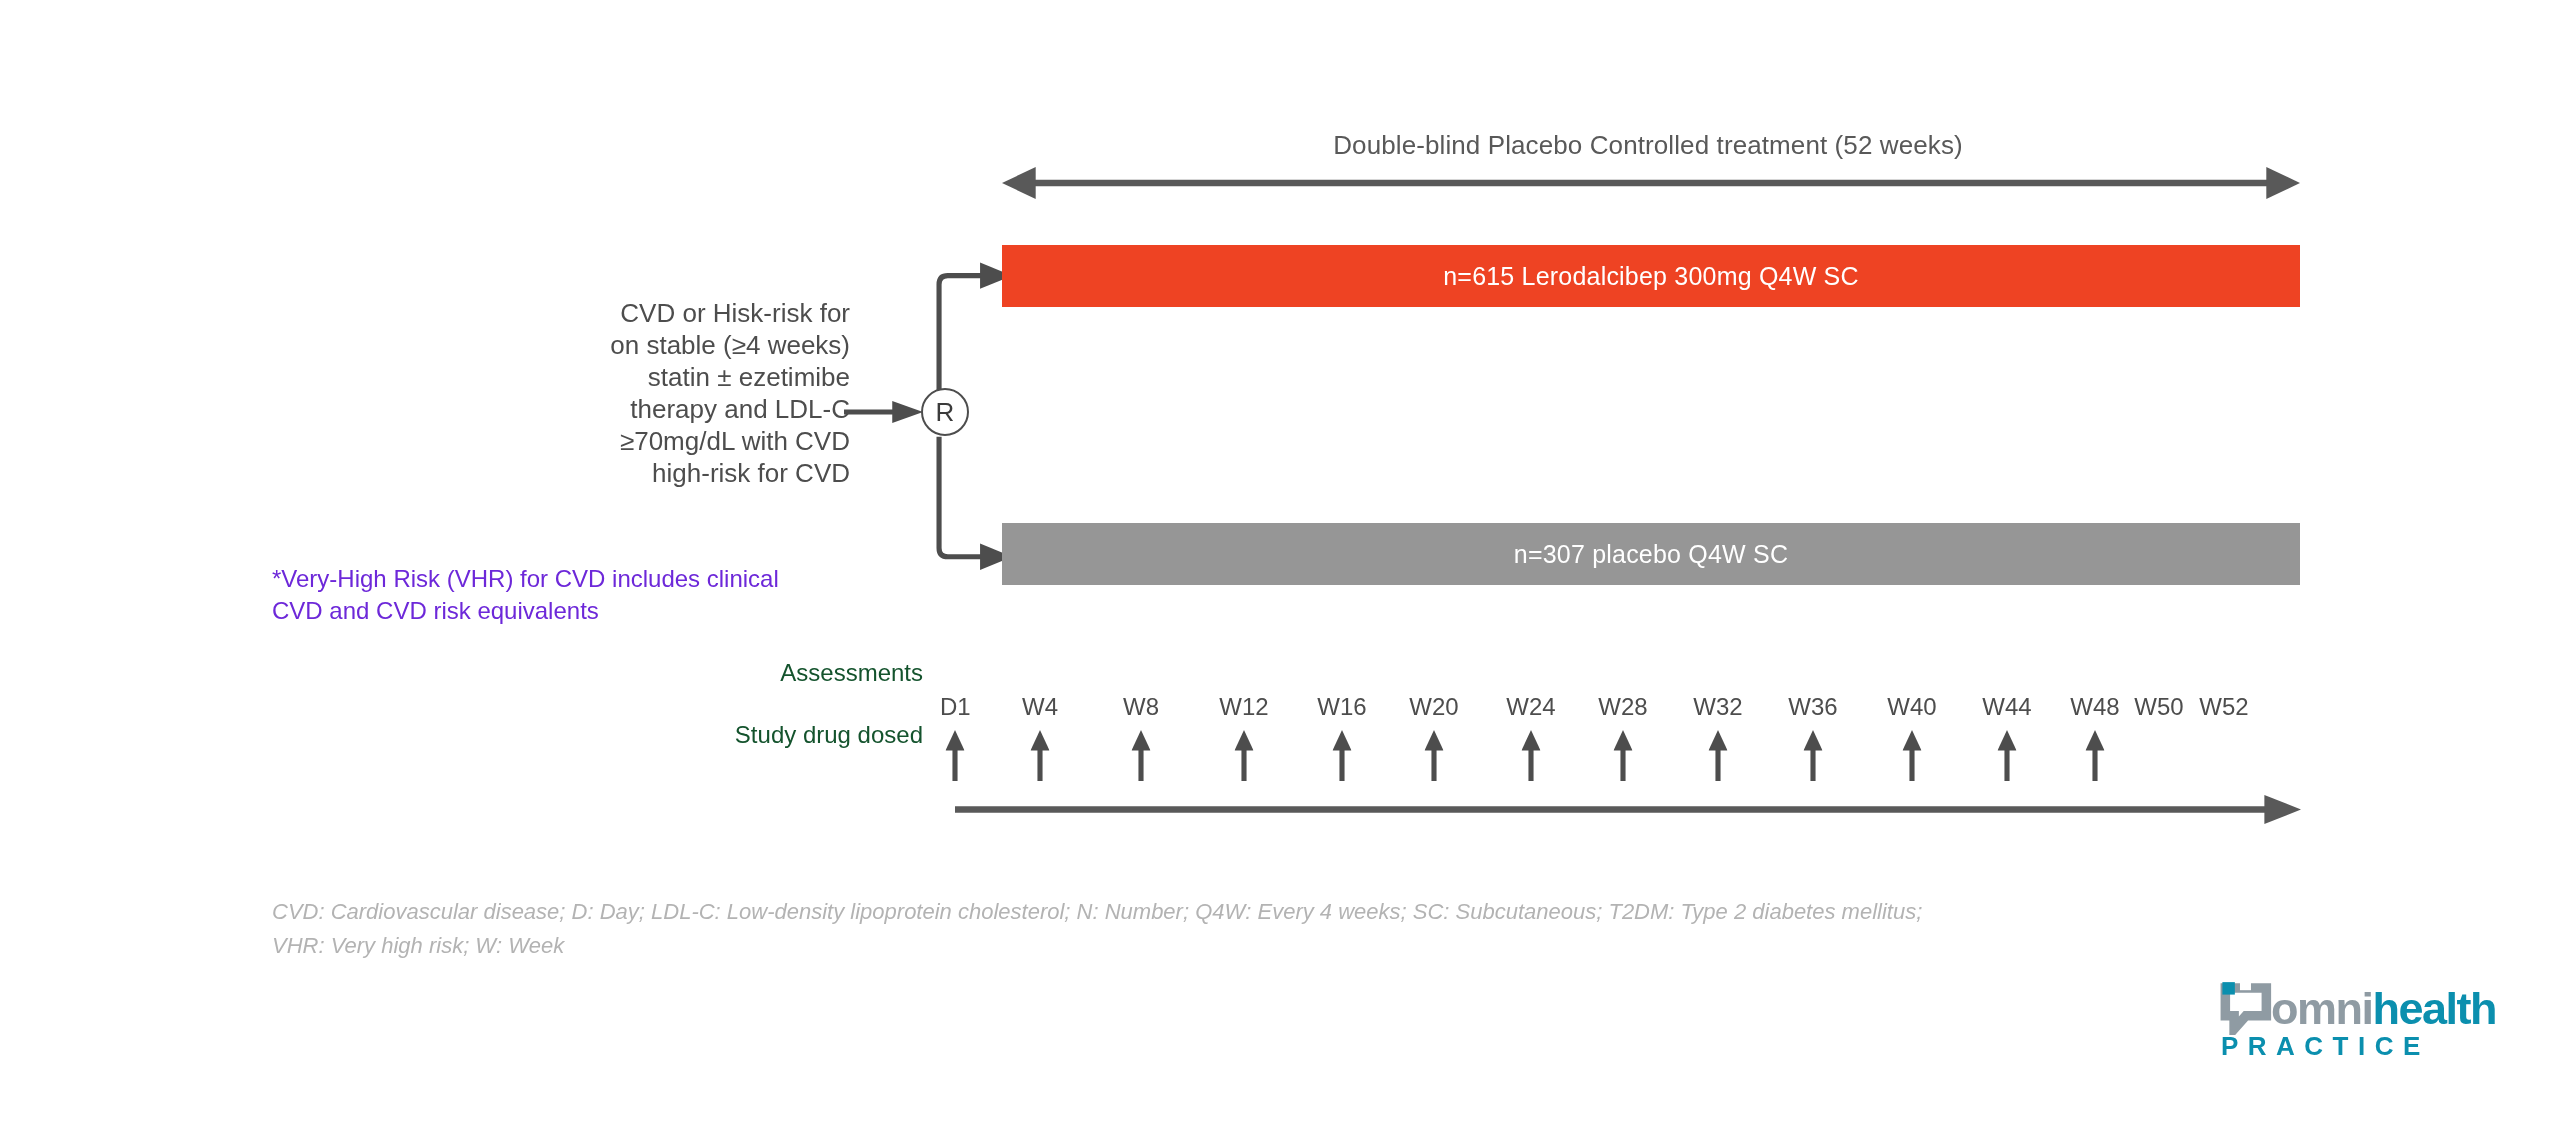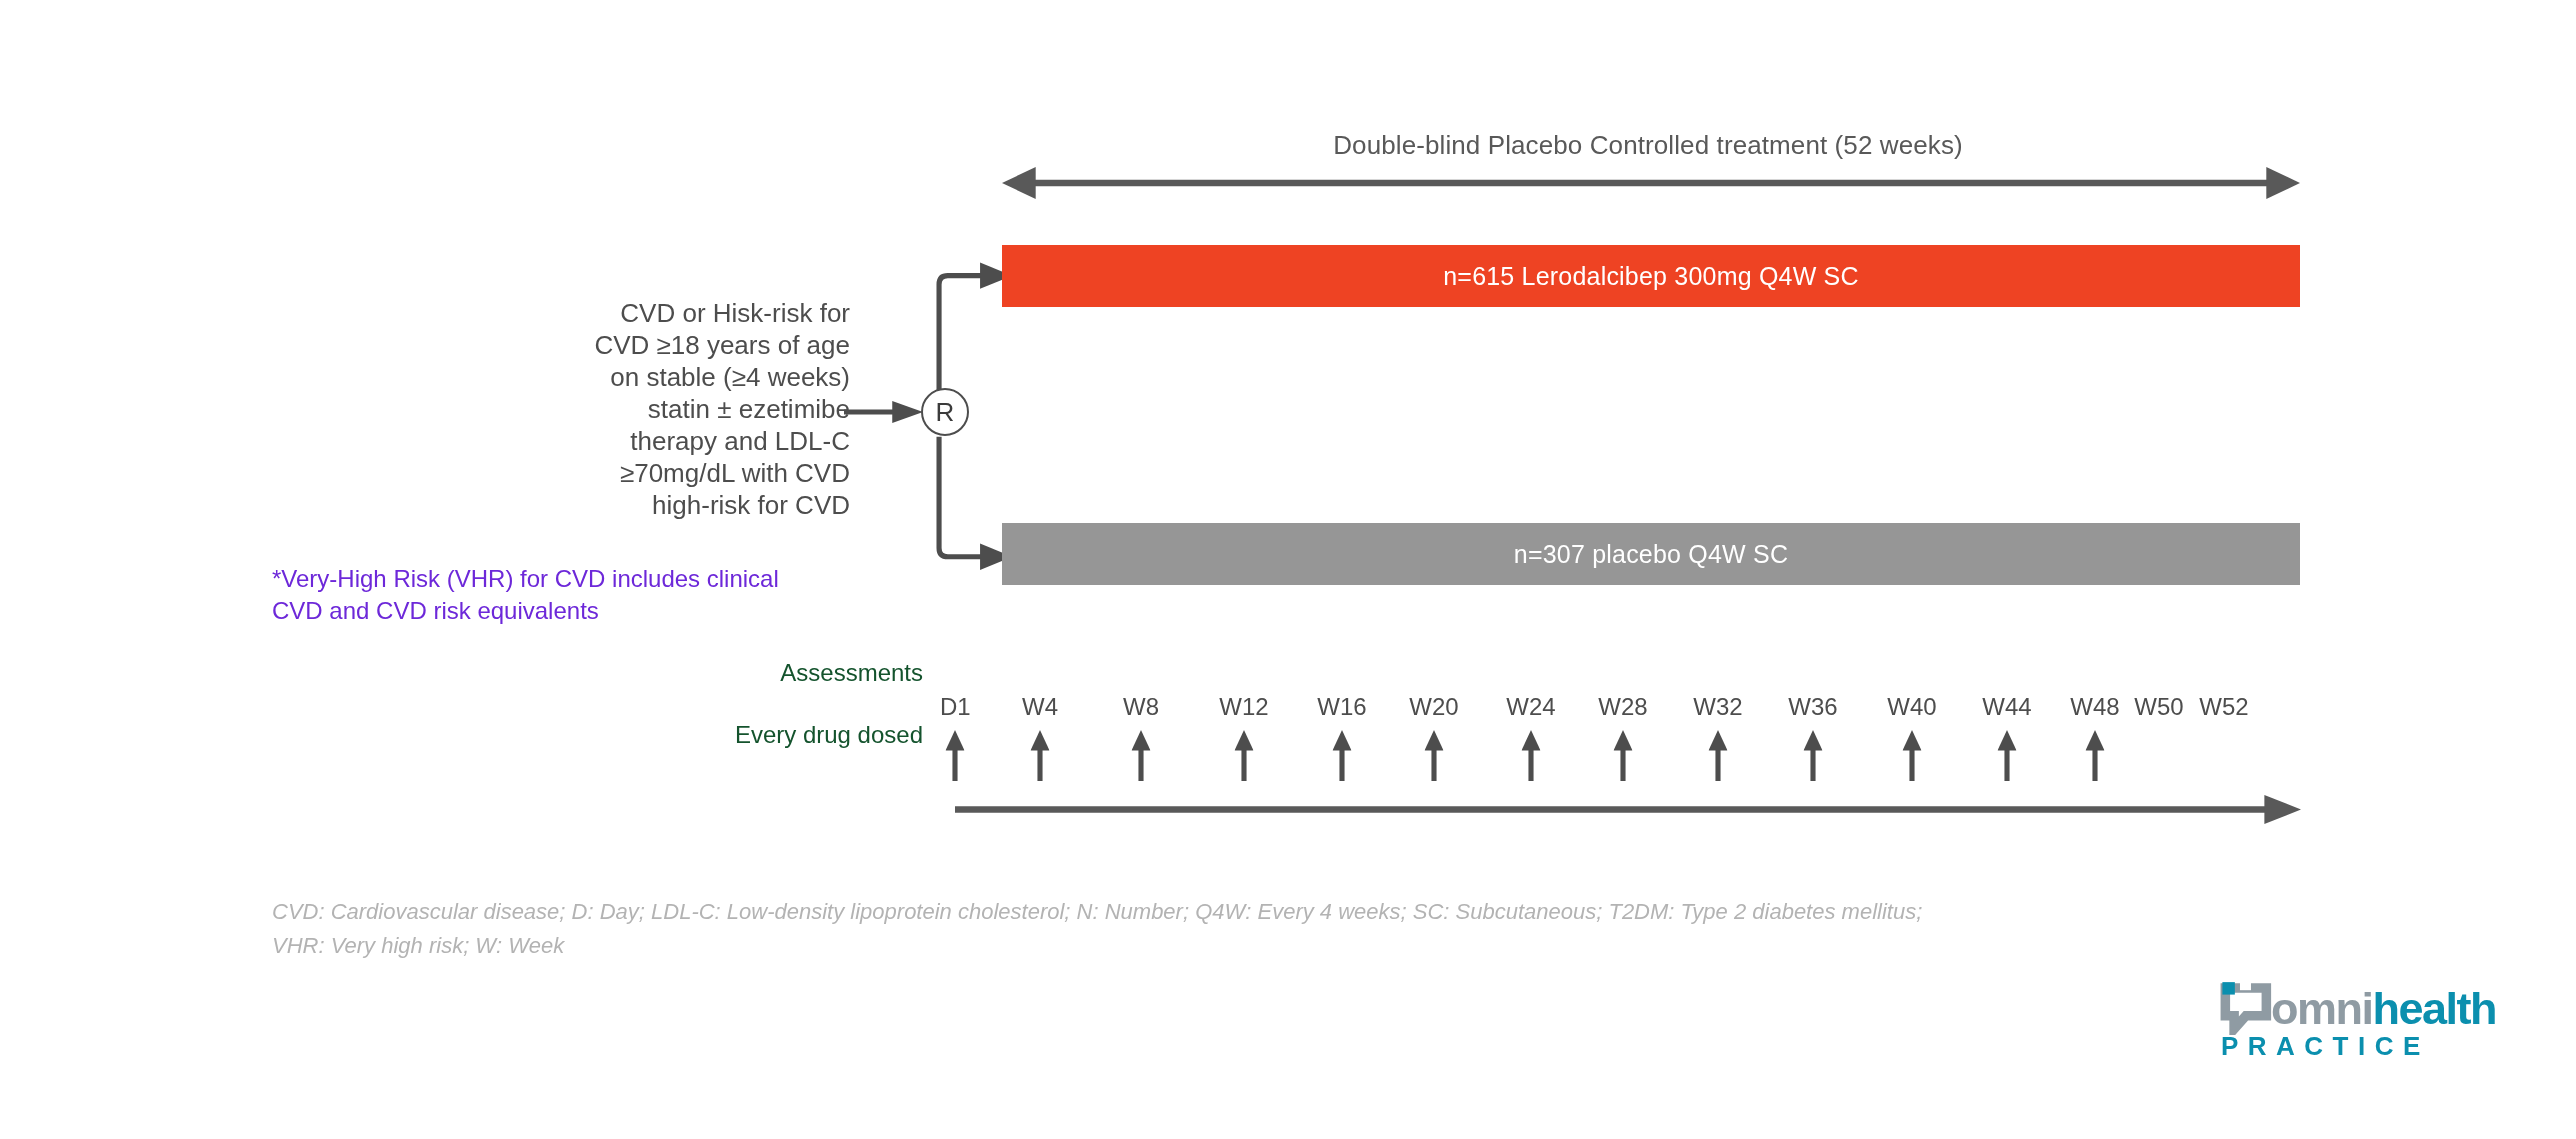--- a/index.html
+++ b/index.html
@@ -213,21 +213,20 @@
   <div class="duration-label">Double-blind Placebo Controlled treatment (52 weeks)</div>
 
   <svg class="duration-arrow" viewBox="0 0 1772 44" preserveAspectRatio="none">
     <line x1="34" y1="22" x2="1738" y2="22" stroke="#595959" stroke-width="9"></line>
     <polygon points="0,22 46,0 46,44" fill="#595959"></polygon>
     <polygon points="1772,22 1726,0 1726,44" fill="#595959"></polygon>
   </svg>
 
   <div class="eligibility">
     <div>CVD or Hisk-risk for</div>
-    <div>CVD ≥18 years of age</div>
     <div>on stable (≥4 weeks)</div>
     <div>statin ± ezetimibe</div>
     <div>therapy and LDL-C</div>
     <div>≥70mg/dL with CVD</div>
     <div>high-risk for CVD</div>
   </div>
 
   <div class="vhr-note">
     <div>*Very-High Risk (VHR) for CVD includes clinical</div>
     <div>CVD and CVD risk equivalents</div>
@@ -251,21 +250,21 @@
 
   <div class="arm arm-active">
     <span>n=615 Lerodalcibep 300mg Q4W SC</span>
   </div>
 
   <div class="arm arm-placebo">
     <span>n=307 placebo Q4W SC</span>
   </div>
 
   <div class="tl-label tl-label-assessments">Assessments</div>
-  <div class="tl-label tl-label-dosed">Every drug dosed</div>
+  <div class="tl-label tl-label-dosed">Study drug dosed</div>
 
   <div id="timeline">
     <div id="visit-labels">
         <div class="visit-label" style="left: 10.3px;">D1</div>
         <div class="visit-label" style="left: 95px;">W4</div>
         <div class="visit-label" style="left: 196px;">W8</div>
         <div class="visit-label" style="left: 299px;">W12</div>
         <div class="visit-label" style="left: 397px;">W16</div>
         <div class="visit-label" style="left: 489px;">W20</div>
         <div class="visit-label" style="left: 586px;">W24</div>

